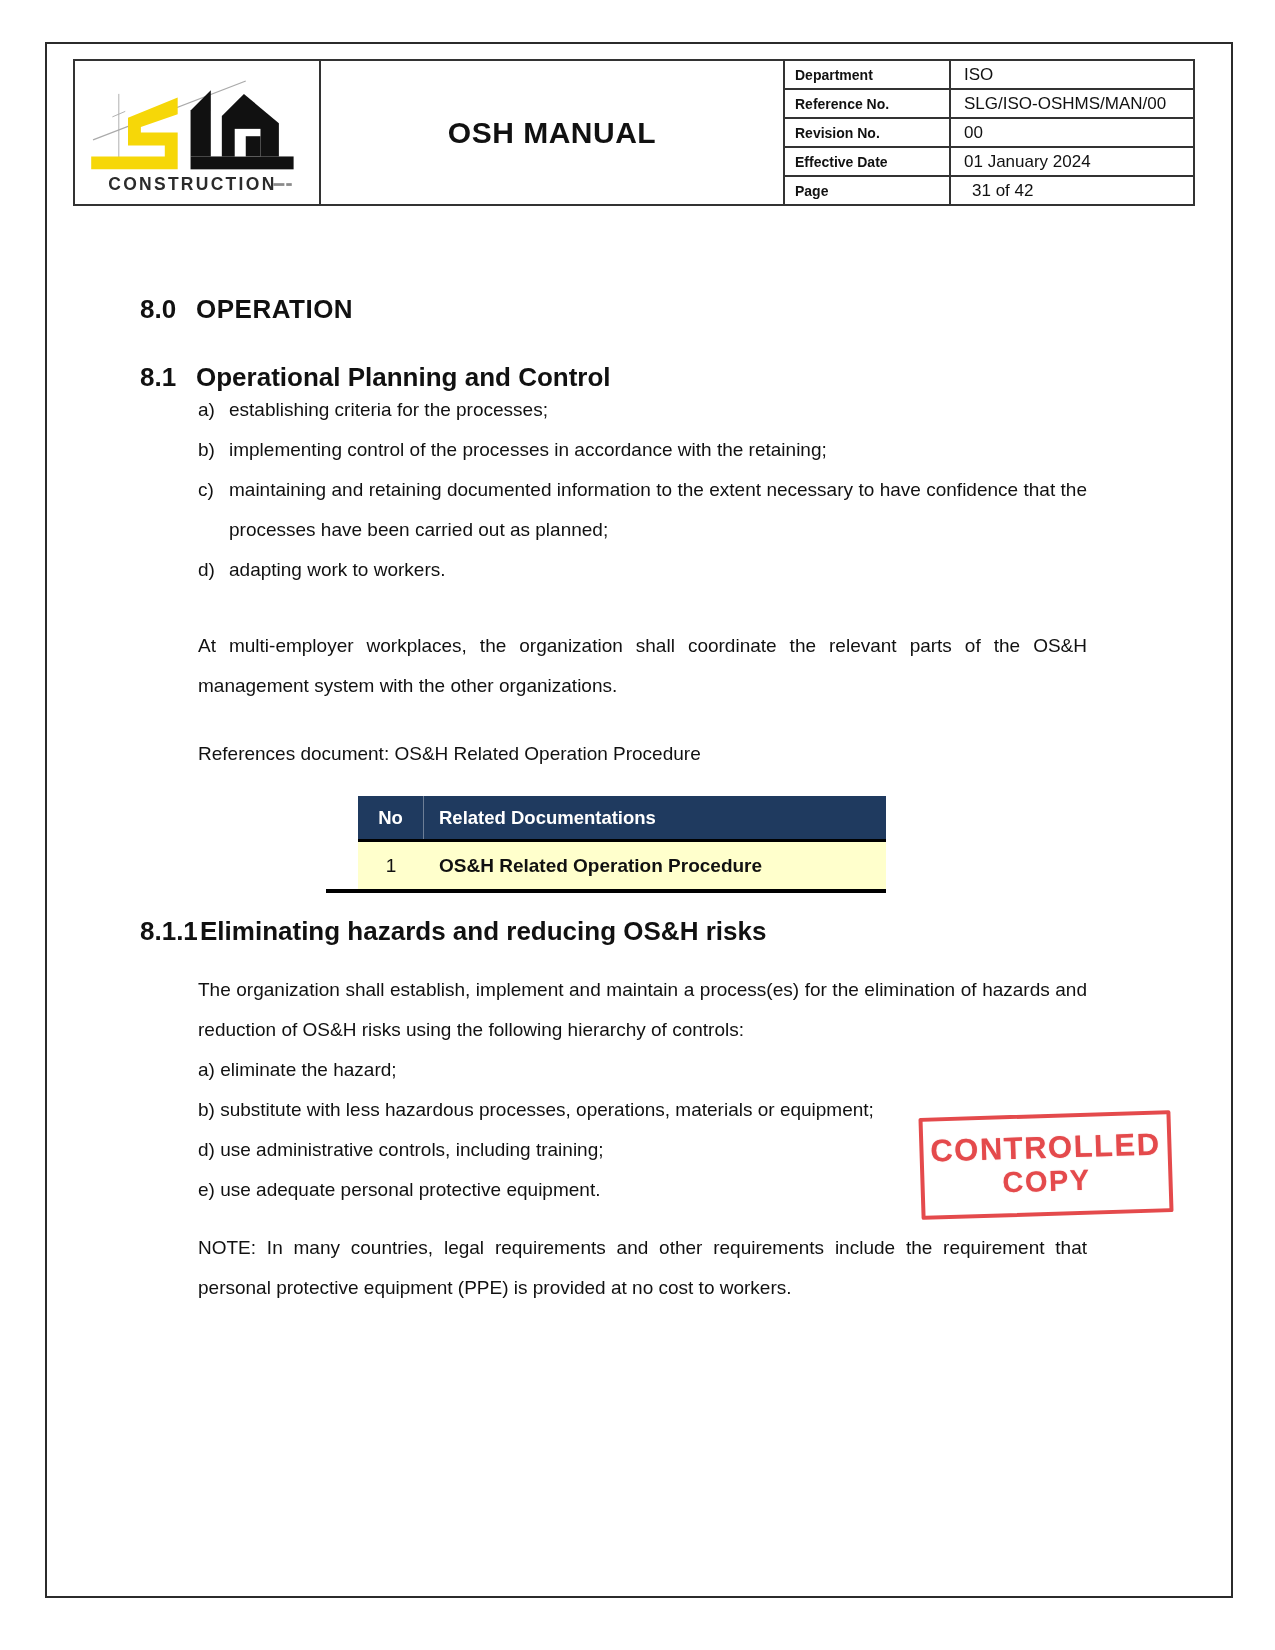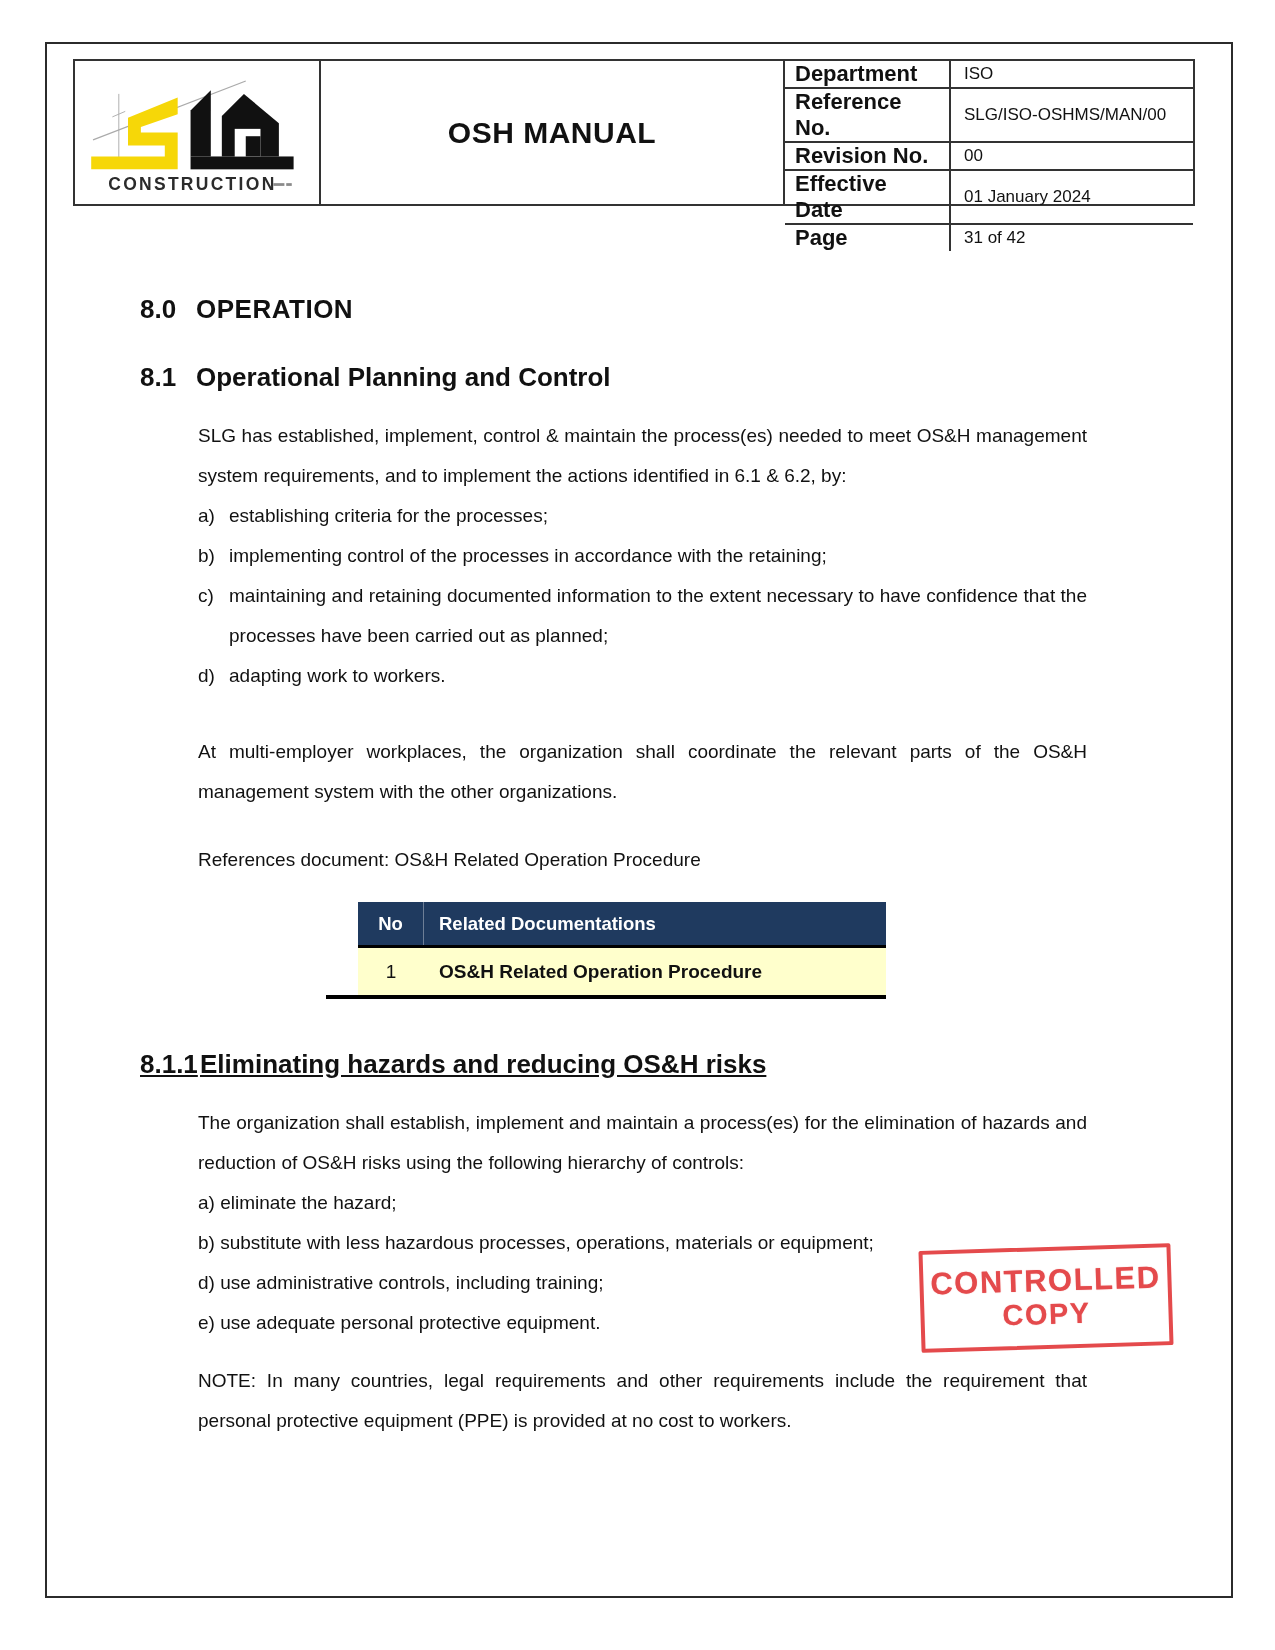--- a/index.html
+++ b/index.html
@@ -7,22 +7,22 @@
   .page { position:relative; width:1275px; height:1650px; background:#ffffff; margin:0 auto; overflow:hidden; }
   .sheet { position:absolute; left:45px; top:42px; width:1188px; height:1556px; border:2px solid #2b2b2b; background:#fff; }
 
   
   .hdr { display:flex; margin:15px 36px 0 26px; border:2px solid #333; height:147px; }
   .hdr-logo { width:246px; border-right:2px solid #333; display:flex; align-items:center; justify-content:center; }
   .hdr-title { width:464px; border-right:2px solid #333; display:flex; align-items:center; justify-content:center;
                font-size:30px; font-weight:bold; letter-spacing:.5px; }
   .hdr-meta { flex:1; display:flex; flex-direction:column; }
   .mrow { flex:1; display:flex; border-bottom:2px solid #333; }
-  .mrow:last-child { border-bottom:none; }
-  .mlabel { width:166px; border-right:2px solid #333; font-weight:bold; font-size:22px;
+  .mrow:last-child { border-bottom:none;gap:8px; }
+  .mlabel { width:166px; border-right:2px solid #333; font-weight:bold; font-size:14px;
             display:flex; align-items:center; padding:0 10px; }
   .mvalue { flex:1; font-size:17px; display:flex; align-items:center; padding:0 13px; }
 
   
   .content { position:absolute; left:93px; top:252px; width:947px; font-size:19px; }
   .h { display:flex; font-size:26px; font-weight:bold; line-height:26px; }
   .h .num { width:56px; flex:none; }
   .h80 .ttl { text-decoration-thickness:2px; text-underline-offset:4px; letter-spacing:.5px; }
   .h81 { margin-top:42px; }
   .para { margin-left:58px; line-height:40px; text-align:justify; }
@@ -37,21 +37,21 @@
   
   .doctable { margin-left:186px; margin-top:22px; width:560px; border-bottom:4px solid #000;padding-left:32px; }
   .dt-head { display:flex; color:#fff; font-weight:bold; font-size:18.5px; height:46px; align-items:center; border-bottom:3px solid #000; }
   .dt-no { width:66px; flex:none; text-align:center; }
   .dt-head .dt-no { border-right:1px solid rgba(255,255,255,.35); align-self:stretch; display:flex; align-items:center; justify-content:center; }
   .dt-doc { flex:1; padding-left:15px; }
   .dt-row { display:flex; height:47px; align-items:center; font-size:19px; }
   .dt-row .dt-doc { font-weight:bold; }
 
   
-  .h811 { margin-top:52px;text-decoration:underline; }
+  .h811 { margin-top:25px; }
   .h811 .num { width:60px; }
   .intro811 { margin-top:26px; }
   .hier { margin-left:58px; position:relative; }
   .hline { line-height:40px; }
   .note { margin-top:18px; }
 
   
   .stamp { position:absolute; right:-85px; top:64px; width:252px; height:102px;
            border:4px solid #e23b3d; border-radius:2px; transform:rotate(-1.8deg);
            display:flex; flex-direction:column; align-items:center; justify-content:center;
@@ -117,21 +117,20 @@
       <div class="h h80">
         <span class="num">8.0</span>
         <span class="ttl">OPERATION</span>
       </div>
 
       <div class="h h81">
         <span class="num">8.1</span>
         <span class="ttl">Operational Planning and Control</span>
       </div>
 
-      <div class="para p1">SLG has established, implement, control &amp; maintain the process(es) needed to meet OS&amp;H management system requirements, and to implement the actions identified in 6.1 &amp; 6.2, by:</div>
 
       <div class="list81">
         <div class="li">
           <span class="lab">a)</span>
           <div class="txt">establishing criteria for the processes;</div>
         </div>
         <div class="li">
           <span class="lab">b)</span>
           <div class="txt">implementing control of the processes in accordance with the retaining;</div>
         </div>

